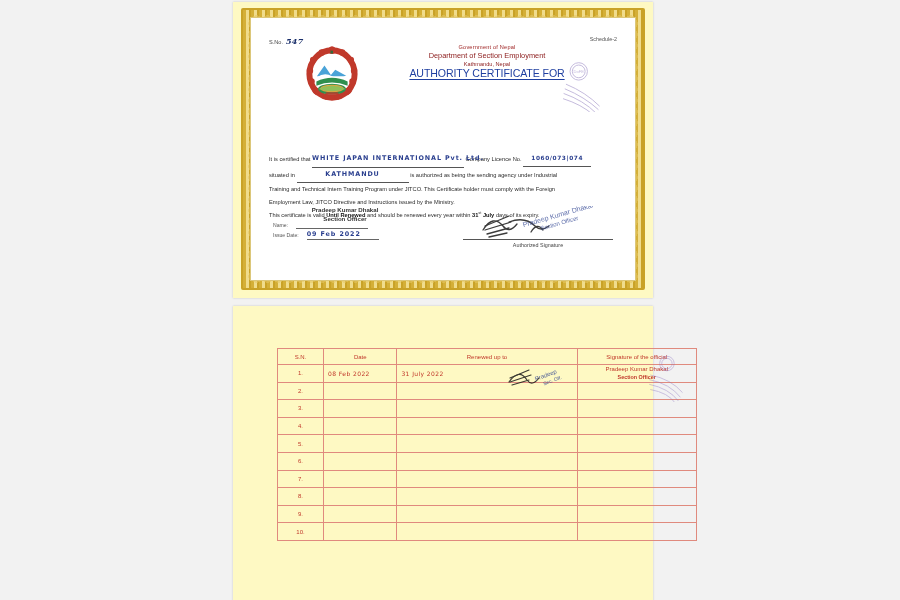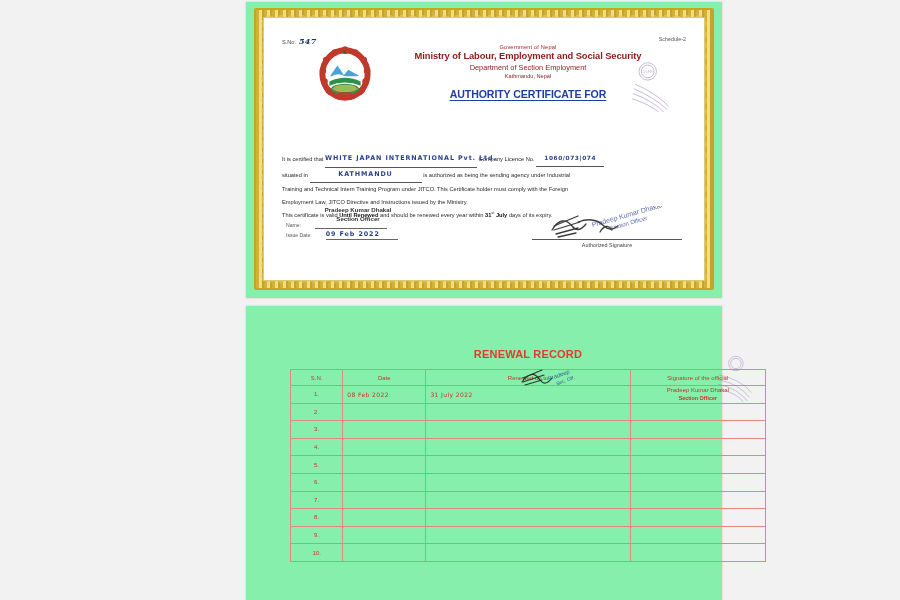--- a/index.html
+++ b/index.html
@@ -11,23 +11,23 @@
   }
   #viewer {
     position: relative;
     width: 900px; height: 600px;
     background: #f2f2f2;
   }
 
   
   .page {
     position: absolute;
-    left: 246px;
-    width: 476px;
-    background: #86efac;
+    left: 233px;
+    width: 420px;
+    background: #fef9c3;
     box-shadow: 0 0 2px rgba(0,0,0,0.18);
   }
   #page-1 { top: 2px;   height: 296px; }
   #page-2 { top: 306px; height: 296px; }
 
   
   .cert-frame {
     position: absolute;
     left: 8px; top: 6px; right: 8px; bottom: 8px;
     padding: 13px;
@@ -112,22 +112,21 @@
     text-align: center;
   }
   .gov-of { font-size: 5.6px; color: #9b1c1c; letter-spacing: .2px; margin-bottom: 1px; }
   .ministry {
     font-size: 9.4px; font-weight: bold; color: #8b1a1a;
     letter-spacing: -0.1px; line-height: 1.15;
   }
   .dept { font-size: 7.4px; color: #8b1a1a; margin-top: 1px; }
   .city { font-size: 5.6px; color: #8b1a1a; margin-top: 1px; }
   .cert-title {
-    margin-top: 9px;
-    font-size: 10.6px; font-weight: bold;
+    font-size: 10.6px; font-weight: normal;
     color: #1f3fa0;
     text-decoration: underline;
     text-underline-offset: 2px;
     line-height: 1.32;
     letter-spacing: -0.1px;
   }
 
   
   .stamp {
     position: absolute;
@@ -163,21 +162,21 @@
   sup { font-size: 3.8px; }
 
   
   .sig-area { position: absolute; left: 6px; right: 6px; bottom: 6px; height: 62px; }
   .sig-left { position: absolute; left: 4px; top: 8px; font-size: 5.2px; color: #333; }
   .officer-name {
     position: absolute; left: 28px; top: -2px;
     text-align: center; width: 88px;
     font-size: 6.1px; font-weight: bold; color: #333; line-height: 1.45;
   }
-  .kv { display: flex; align-items: baseline; gap: 14px; margin-top: 1.5px; }
+  .kv { display: flex; align-items: baseline; gap: 8px; margin-top: 1.5px; }
   .kv .k { color: #555; font-size: 5.1px; }
   .kv .ul {
     display: inline-block; min-width: 72px;
     border-bottom: .7px solid #666;
   }
   .sig-right { position: absolute; right: 4px; top: 6px; width: 150px; text-align: center; }
   .sig-line { border-bottom: .8px solid #555; height: 34px; position: relative; }
   .sig-caption { font-size: 5.4px; color: #444; margin-top: 2px; }
   .sig-ink {
     position: absolute; right: 14px; top: 0; width: 120px; height: 34px;
@@ -268,21 +267,20 @@
           <ellipse cx="50" cy="80" rx="26" ry="10" fill="#2f8f4e"></ellipse>
           <ellipse cx="50" cy="79" rx="22" ry="7" fill="#d9a441"></ellipse>
           <path d="M24 80 q26 -12 52 0 q-26 8 -52 0 Z" fill="#8fbf5a"></path>
           <path d="M16 72 q-6 12 6 18" fill="none" stroke="#c0392b" stroke-width="4"></path>
           <path d="M84 72 q6 12 -6 18" fill="none" stroke="#c0392b" stroke-width="4"></path>
           <rect x="38" y="86" width="24" height="6" rx="2" fill="#c0392b" opacity=".85"></rect>
         </svg>
 
         <div class="titles">
           <div class="gov-of">Government of Nepal</div>
-          <div class="ministry">Ministry of Labour, Employment and Social Security</div>
           <div class="dept">Department of Section Employment</div>
           <div class="city">Kathmandu, Nepal</div>
           <div class="cert-title">
             <div>AUTHORITY CERTIFICATE FOR</div>
           </div>
         </div>
 
         <svg class="stamp" id="stamp-header" viewBox="0 0 100 100">
           <g fill="none" stroke="#6a51a8" stroke-width="1.6">
             <circle cx="34" cy="30" r="15"></circle>
@@ -379,21 +377,20 @@
         <g fill="none" stroke="#8a6fc0" stroke-width="1.8">
           <circle cx="46" cy="26" r="14"></circle>
             <circle cx="46" cy="26" r="10"></circle>
           <path d="M14 48 q40 8 62 34"></path>
             <path d="M12 57 q40 8 60 34"></path>
           <path d="M12 66 q38 8 56 32"></path>
             <path d="M14 76 q34 6 48 26"></path>
         </g>
       </svg>
 
-      <div class="renew-title">RENEWAL RECORD</div>
 
       <table class="renew">
         <colgroup>
           <col class="c-sn">
             <col class="c-date">
             <col class="c-up">
             <col class="c-sig">
         </colgroup>
         <thead>
           <tr>

